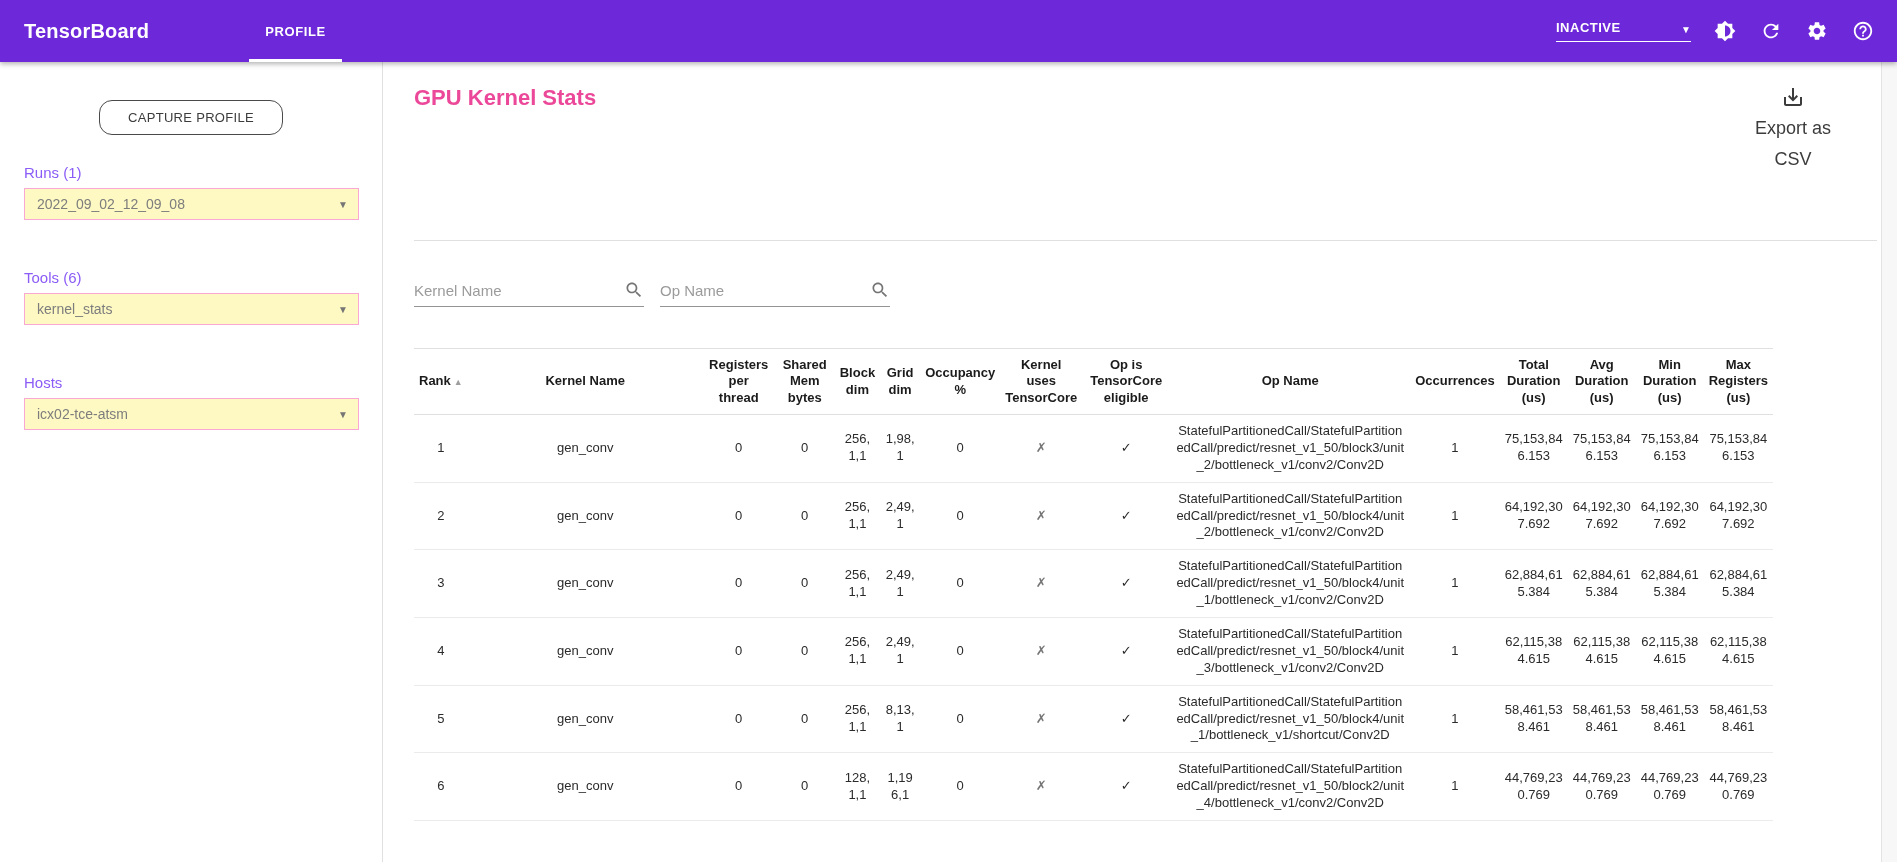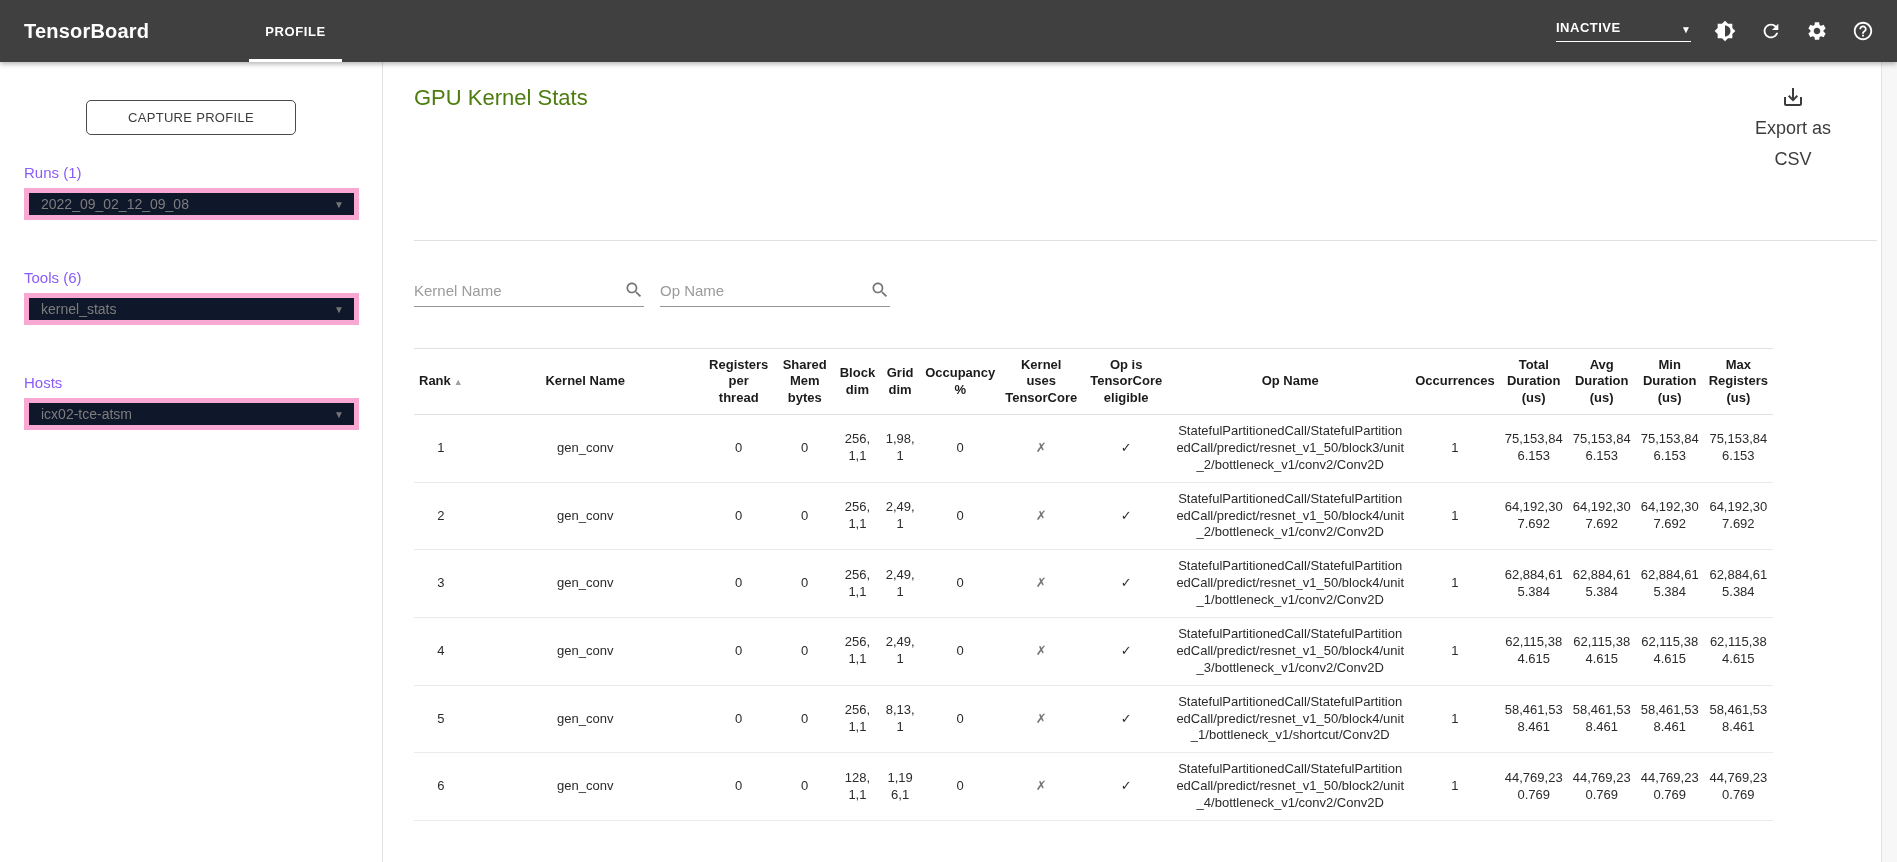--- a/index.html
+++ b/index.html
@@ -1,52 +1,52 @@
 <!DOCTYPE html>
 <html><head>
 <meta charset="utf-8">
 <style>
   * { margin:0; padding:0; box-sizing:border-box; }
   html,body { width:1897px; height:862px; overflow:hidden; background:#fff;
               font-family:"Liberation Sans", sans-serif; color:#212121; }
 
   
-  .appbar { position:relative; height:62px; background:#404040; display:flex; align-items:center;
+  .appbar { position:relative; height:62px; background:#6d28d9; display:flex; align-items:center;
             box-shadow:0 2px 5px rgba(0,0,0,.3); z-index:10; }
   .brand { color:#fff; font-size:20px; font-weight:bold; margin-left:24px; letter-spacing:.2px; }
   .tabs { height:100%; display:flex; margin-left:100px; }
   .tab { height:100%; display:flex; align-items:center; padding:0 16px; color:#fff;
          font-size:13px; font-weight:bold; letter-spacing:.6px; cursor:pointer;
          border-bottom:3px solid #fff; padding-top:3px; }
   .appbar-right { margin-left:auto; display:flex; align-items:center; gap:22px; margin-right:22px; }
   .status-select { display:flex; align-items:flex-end; gap:8px; border-bottom:1px solid #fff;
                    padding-bottom:6px; min-width:135px; cursor:pointer; }
   .status-select .val { color:#fff; font-size:13px; font-weight:bold; letter-spacing:.5px; }
   .status-select .caret { margin-left:auto; color:#fff; font-size:10px; line-height:10px; }
   .icon-btn { width:24px; height:24px; cursor:pointer; display:flex; align-items:center; justify-content:center; }
   .icon-btn svg { width:22px; height:22px; fill:#fff; }
 
   
   .page { display:flex; height:800px; }
   .sidebar { width:383px; min-width:383px; border-right:1px solid #e0e0e0; padding-top:38px; }
-  .capture-btn { display:block; margin:0 auto; width:210px; height:35px; background:#fff;
-                 border:1px solid #4a4a4a; border-radius:5px; font-size:13px; color:#3c3c3c;
+  .capture-btn { display:block; margin:0 auto; width:184px; height:35px; background:#fff;
+                 border:1px solid #4a4a4a; border-radius:13px; font-size:13px; color:#3c3c3c;
                  font-family:"Liberation Sans", sans-serif; letter-spacing:.3px; cursor:pointer; }
   .side-label { margin:29px 0 0 24px; font-size:15px; color:#8b5cf6; }
-  .side-select { margin:7px 0 0 24px; width:335px; height:32px; border:5px solid #f9a8d4;
-                 display:flex; align-items:center; padding:0 10px 0 12px; cursor:pointer; background:#0f172a; }
+  .side-select { margin:7px 0 0 24px; width:335px; height:32px; border:1px solid #f9a8d4;
+                 display:flex; align-items:center; padding:0 10px 0 12px; cursor:pointer; background:#fef9c3; }
   .side-select .val { font-size:14px; color:#7d7d7d; }
   .side-select .caret { margin-left:auto; color:#757575; font-size:10px; }
   .side-label + .side-select + .side-label { margin-top:49px; }
   .gap-lg { margin-top:49px; }
 
   
   .main { flex:1; position:relative; padding:0 0 0 31px; }
   .main-head { display:flex; align-items:flex-start; padding-top:23px; padding-right:56px; }
-  .page-title { font-size:22px; font-weight:400; color:#4d7c0f; }
+  .page-title { font-size:22px; font-weight:700; color:#ec4899; }
   .export-btn { margin-left:auto; width:96px; text-align:center; cursor:pointer; color:#3c3c3c; }
   .export-btn svg { width:24px; height:24px; fill:#3c3c3c; }
   .export-btn .lbl { font-size:18px; line-height:1.7; }
   .content-divider { border-bottom:1px solid #e0e0e0; margin-top:66px; margin-right:20px; }
 
   .filters { display:flex; gap:16px; margin-top:39px; }
   .filter { width:230px; display:flex; align-items:center; border-bottom:1px solid #949494; padding-bottom:6px; }
   .filter input { flex:1; border:none; outline:none; font-size:15px; color:#424242; background:transparent;
                   font-family:"Liberation Sans", sans-serif; }
   .filter input::placeholder { color:#9b9b9b; opacity:1; }

